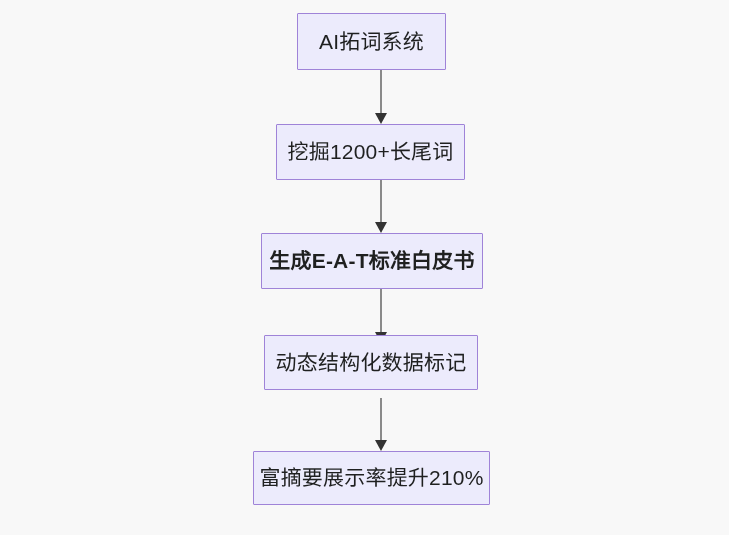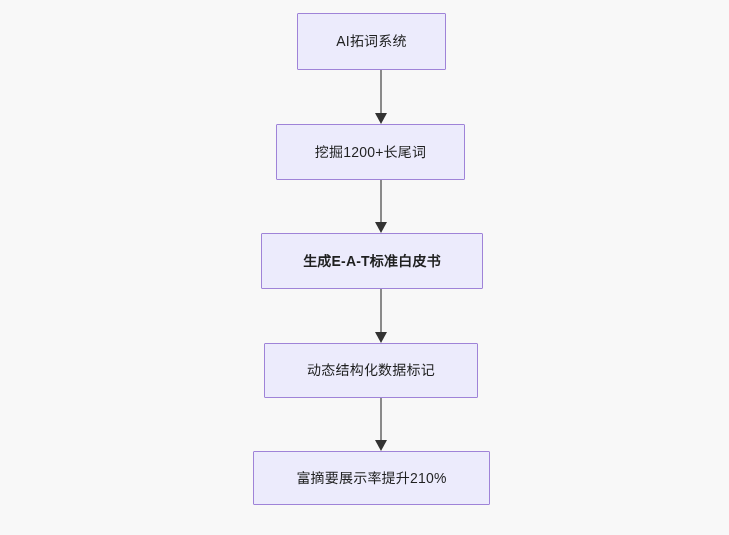--- a/index.html
+++ b/index.html
@@ -26,21 +26,21 @@
     background: #ecebfc;
     border: 1.4px solid #9f83d8;
     border-radius: 1px;
     display: flex;
     align-items: center;
     justify-content: center;
     text-align: center;
   }
   .flow-node-label {
     color: #1f2020;
-    font-size: 14px;
+    font-size: 21px;
     line-height: 1.3;
     letter-spacing: 0.2px;
     white-space: nowrap;
   }
   .connector {
     position: absolute;
     width: 0;
     height: 0;
     overflow: visible;
   }
@@ -57,21 +57,21 @@
   }
   .conn-head {
     fill: #333333;
     stroke: none;
   }
 
   
   #node-0 { left: 297px; top: 13px;  width: 149px; height: 57px; }
   #node-1 { left: 276px; top: 124px; width: 189px; height: 56px; }
   #node-2 { left: 261px; top: 233px; width: 222px; height: 56px; font-weight: bold; }
-  #node-3 { left: 264px; top: 343px; width: 214px; height: 55px; }
+  #node-3 { left: 264px; top: 335px; width: 214px; height: 55px; }
   #node-4 { left: 253px; top: 451px; width: 237px; height: 54px; }
 
   #conn-0 { left: 371px; top: 70px;  }
   #conn-1 { left: 371px; top: 180px; }
   #conn-2 { left: 371px; top: 289px; }
   #conn-3 { left: 371px; top: 398px; }
 </style>
 </head>
 <body>
 

